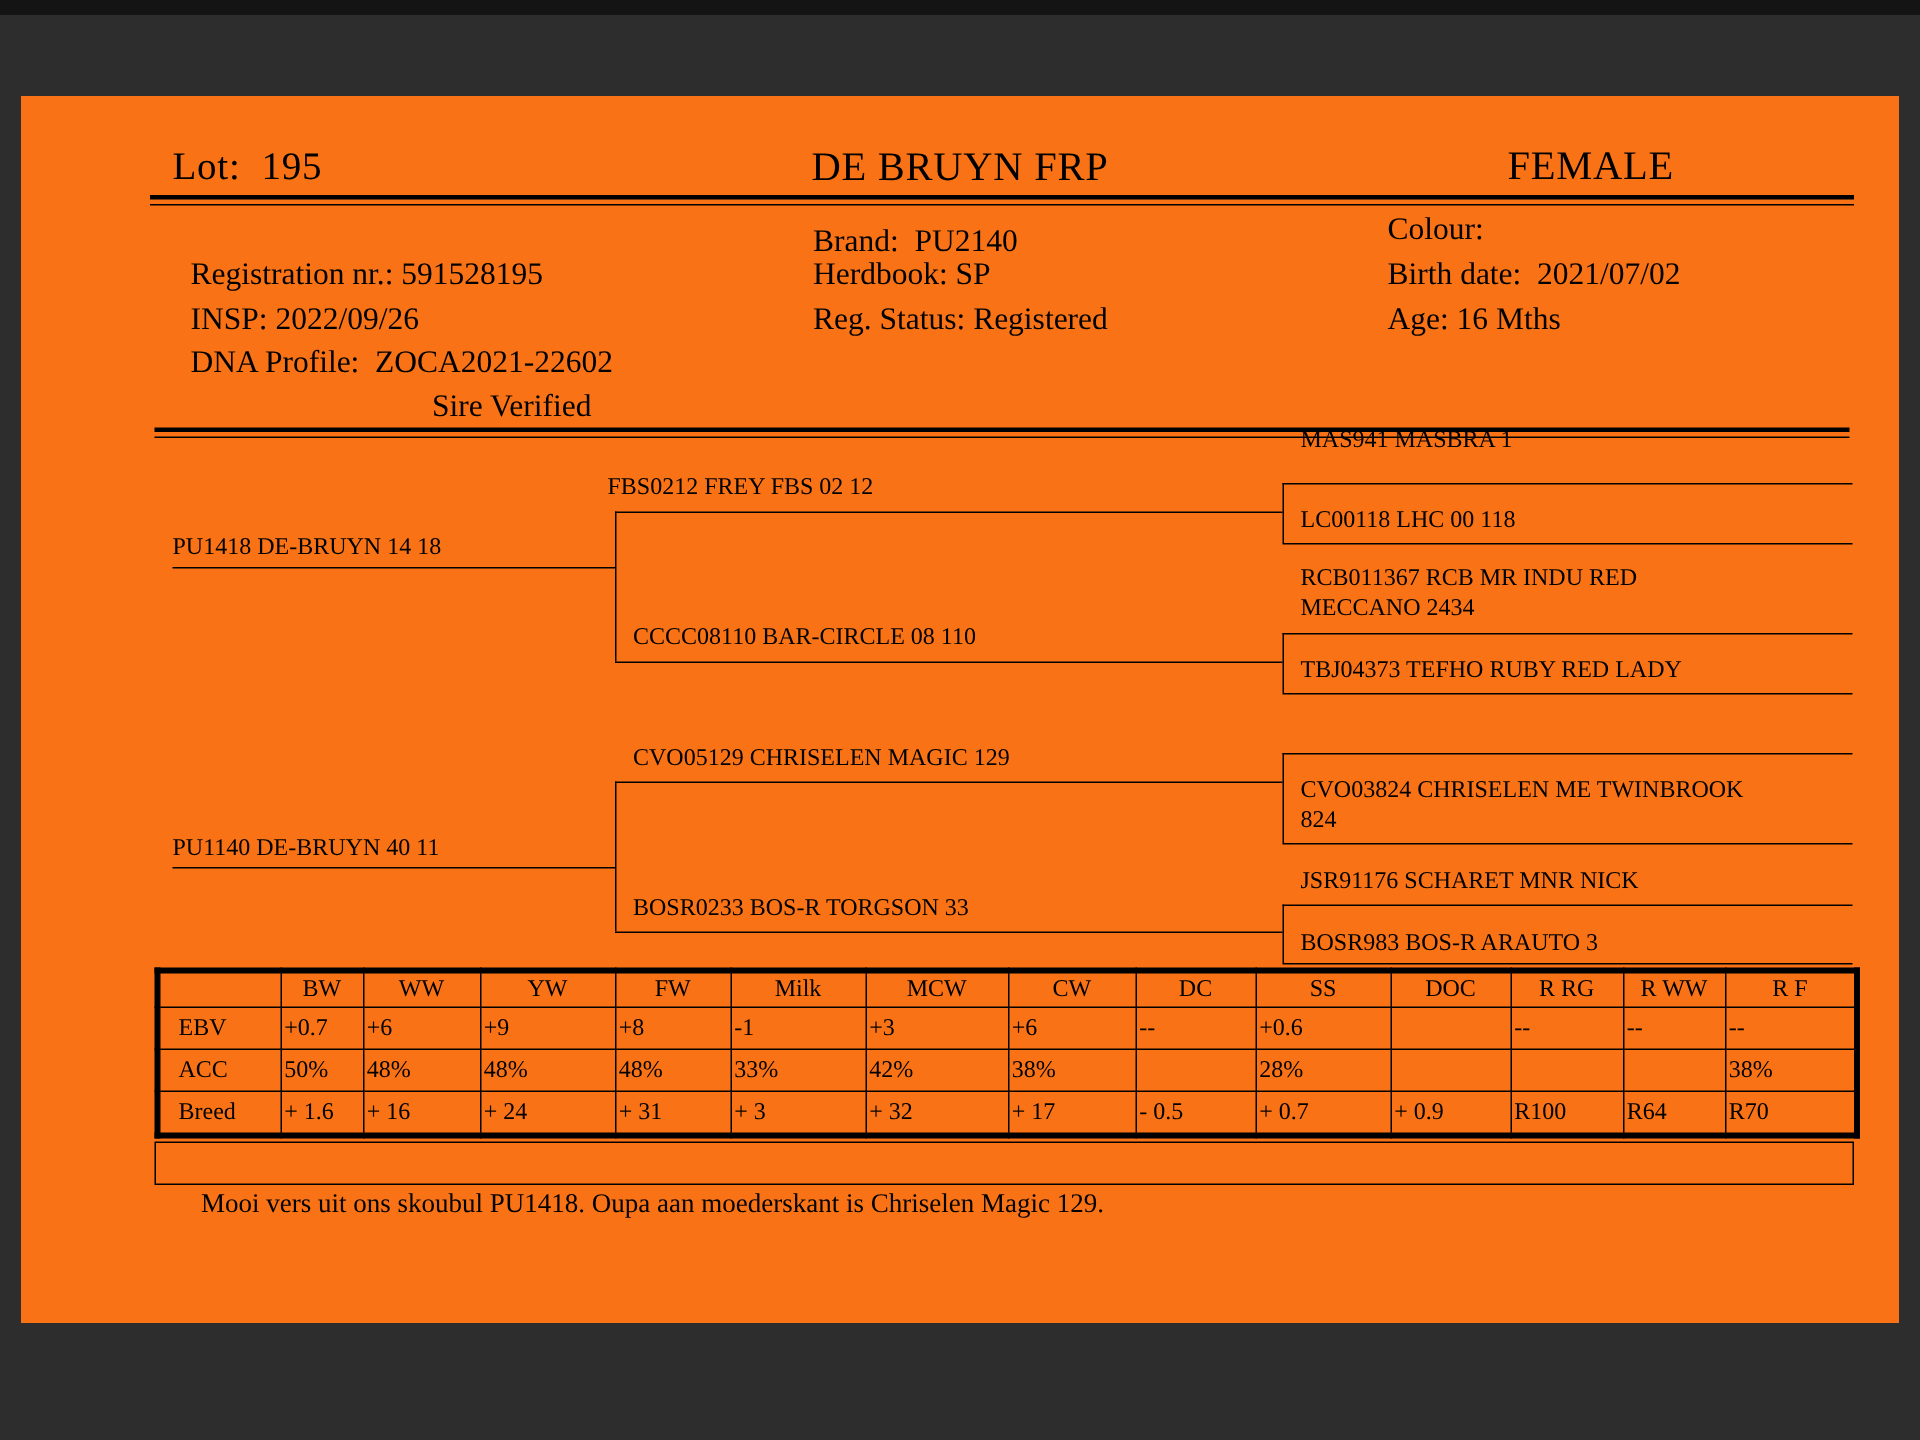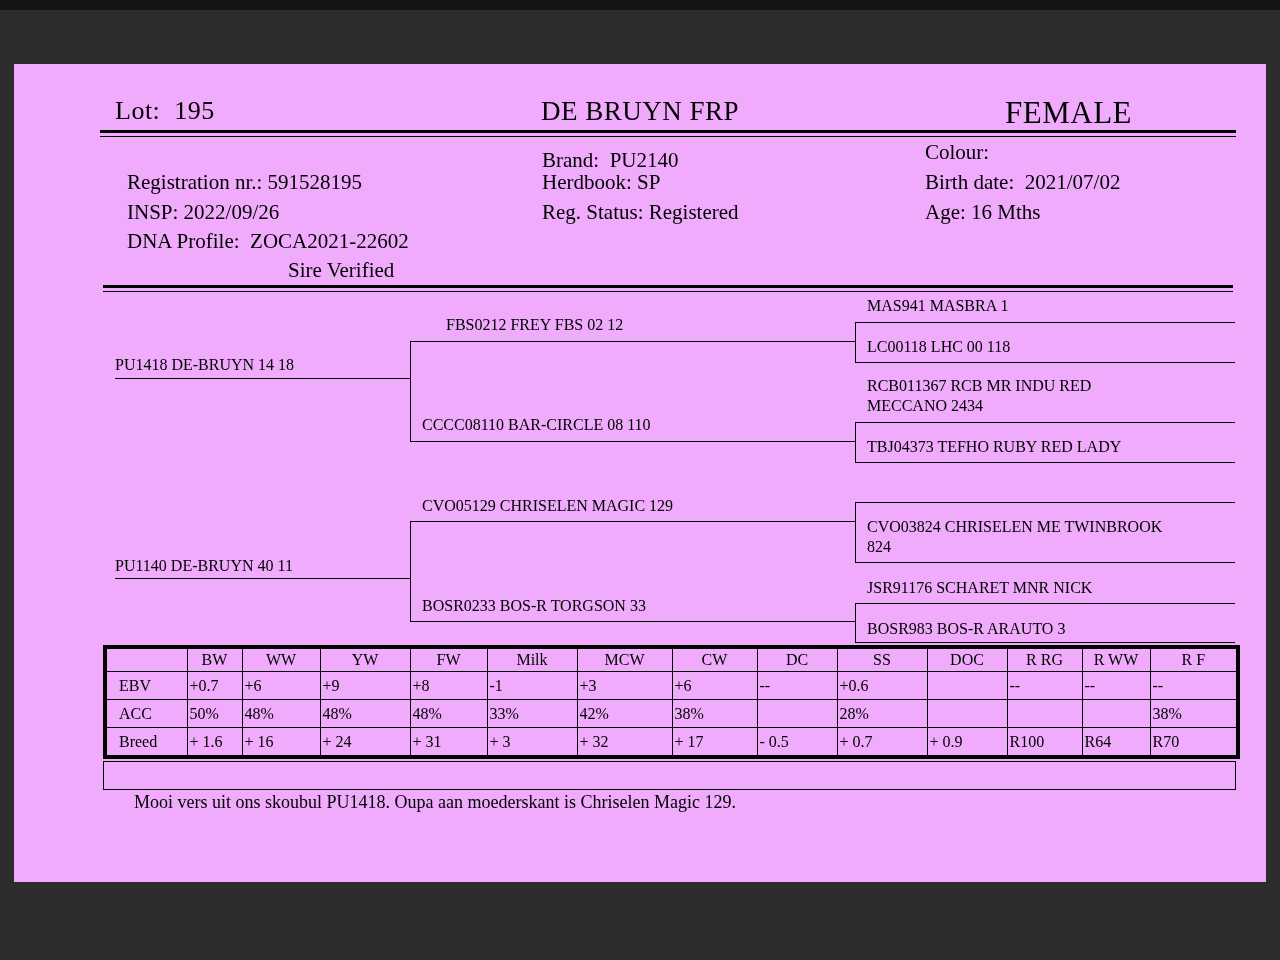--- a/index.html
+++ b/index.html
@@ -36,25 +36,25 @@
   .box{position:absolute;left:89px;width:1133px;border:1px solid #000;box-sizing:border-box;}
   .remark{top:697px;height:29px;font-size:18px;line-height:27px;padding-left:12px;white-space:pre;}
   .stats{top:725px;height:54px;}
   .stat{position:absolute;font-size:18px;white-space:pre;line-height:22px;}
 </style>
 </head>
 <body style="background: rgb(45, 45, 45);">
 
 <div class="top-strip" style="background: rgb(20, 20, 20);"></div>
 
-<div class="page" style="background: #f0abfc; color: rgb(0, 0, 0);">
+<div class="page" style="background: #f97316; color: rgb(0, 0, 0);">
 
   <span class="abs hdr" style="left:101px;top:32px;">Lot:  195</span>
   <span class="abs hdr" style="left:0;right:0;top:32px;text-align:center;font-size:27px;">DE BRUYN FRP</span>
-  <span class="abs hdr" style="left:991px;top:31px;font-size:31px;">FEMALE</span>
+  <span class="abs hdr" style="left:991px;top:31px;font-size:27px;">FEMALE</span>
 
   <div class="rule" style="left:86px;width:1136px;top:66px;"></div>
 
   <span class="abs idl" style="left:113px;top:106px;">Registration nr.: 591528195</span>
   <span class="abs idl" style="left:113px;top:136px;">INSP: 2022/09/26</span>
   <span class="abs idl" style="left:113px;top:165px;">DNA Profile:  ZOCA2021-22602</span>
   <span class="abs idl" style="left:274px;top:194px;">Sire Verified</span>
 
   <span class="abs idl" style="left:528px;top:84px;text-align:right;">Brand:  PU2140</span>
   <span class="abs idl" style="left:528px;top:106px;">Herdbook: SP</span>
@@ -64,26 +64,26 @@
   <span class="abs idl" style="left:911px;top:106px;">Birth date:  2021/07/02</span>
   <span class="abs idl" style="left:911px;top:136px;">Age: 16 Mths</span>
 
   <div class="rule" style="left:89px;width:1130px;top:221px;"></div>
 
   <div style="position:absolute;inset:0;">
 
     <span class="pn" style="left:101px;top:291px;">PU1418 DE-BRUYN 14 18</span>
     <span class="pn" style="left:101px;top:492px;">PU1140 DE-BRUYN 40 11</span>
 
-    <span class="pn" style="left:432px;top:251px;text-align:right;">FBS0212 FREY FBS 02 12</span>
+    <span class="pn" style="left:391px;top:251px;text-align:right;">FBS0212 FREY FBS 02 12</span>
     <span class="pn" style="left:408px;top:351px;">CCCC08110 BAR-CIRCLE 08 110</span>
     <span class="pn" style="left:408px;top:432px;">CVO05129 CHRISELEN MAGIC 129</span>
     <span class="pn" style="left:408px;top:532px;">BOSR0233 BOS-R TORGSON 33</span>
 
-    <span class="pn" style="left:853px;top:232px;">MAS941 MASBRA 1</span>
+    <span class="pn" style="left:853px;top:220px;">MAS941 MASBRA 1</span>
     <span class="pn" style="left:853px;top:273px;">LC00118 LHC 00 118</span>
     <span class="pn pnw" style="left:853px;top:312px;width:300px;">RCB011367 RCB MR INDU RED MECCANO 2434</span>
     <span class="pn" style="left:853px;top:373px;">TBJ04373 TEFHO RUBY RED LADY</span>
     <span class="pn pnw" style="left:853px;top:453px;width:310px;">CVO03824 CHRISELEN ME TWINBROOK 824</span>
     <span class="pn" style="left:853px;top:514px;">JSR91176 SCHARET MNR NICK</span>
     <span class="pn" style="left:853px;top:555px;">BOSR983 BOS-R ARAUTO 3</span>
 
     <div class="hl" style="left:101px;top:314px;width:295px;"></div>
     <div class="hl" style="left:101px;top:514px;width:295px;"></div>
     <div class="hl" style="left:396px;top:277px;width:445px;"></div>

